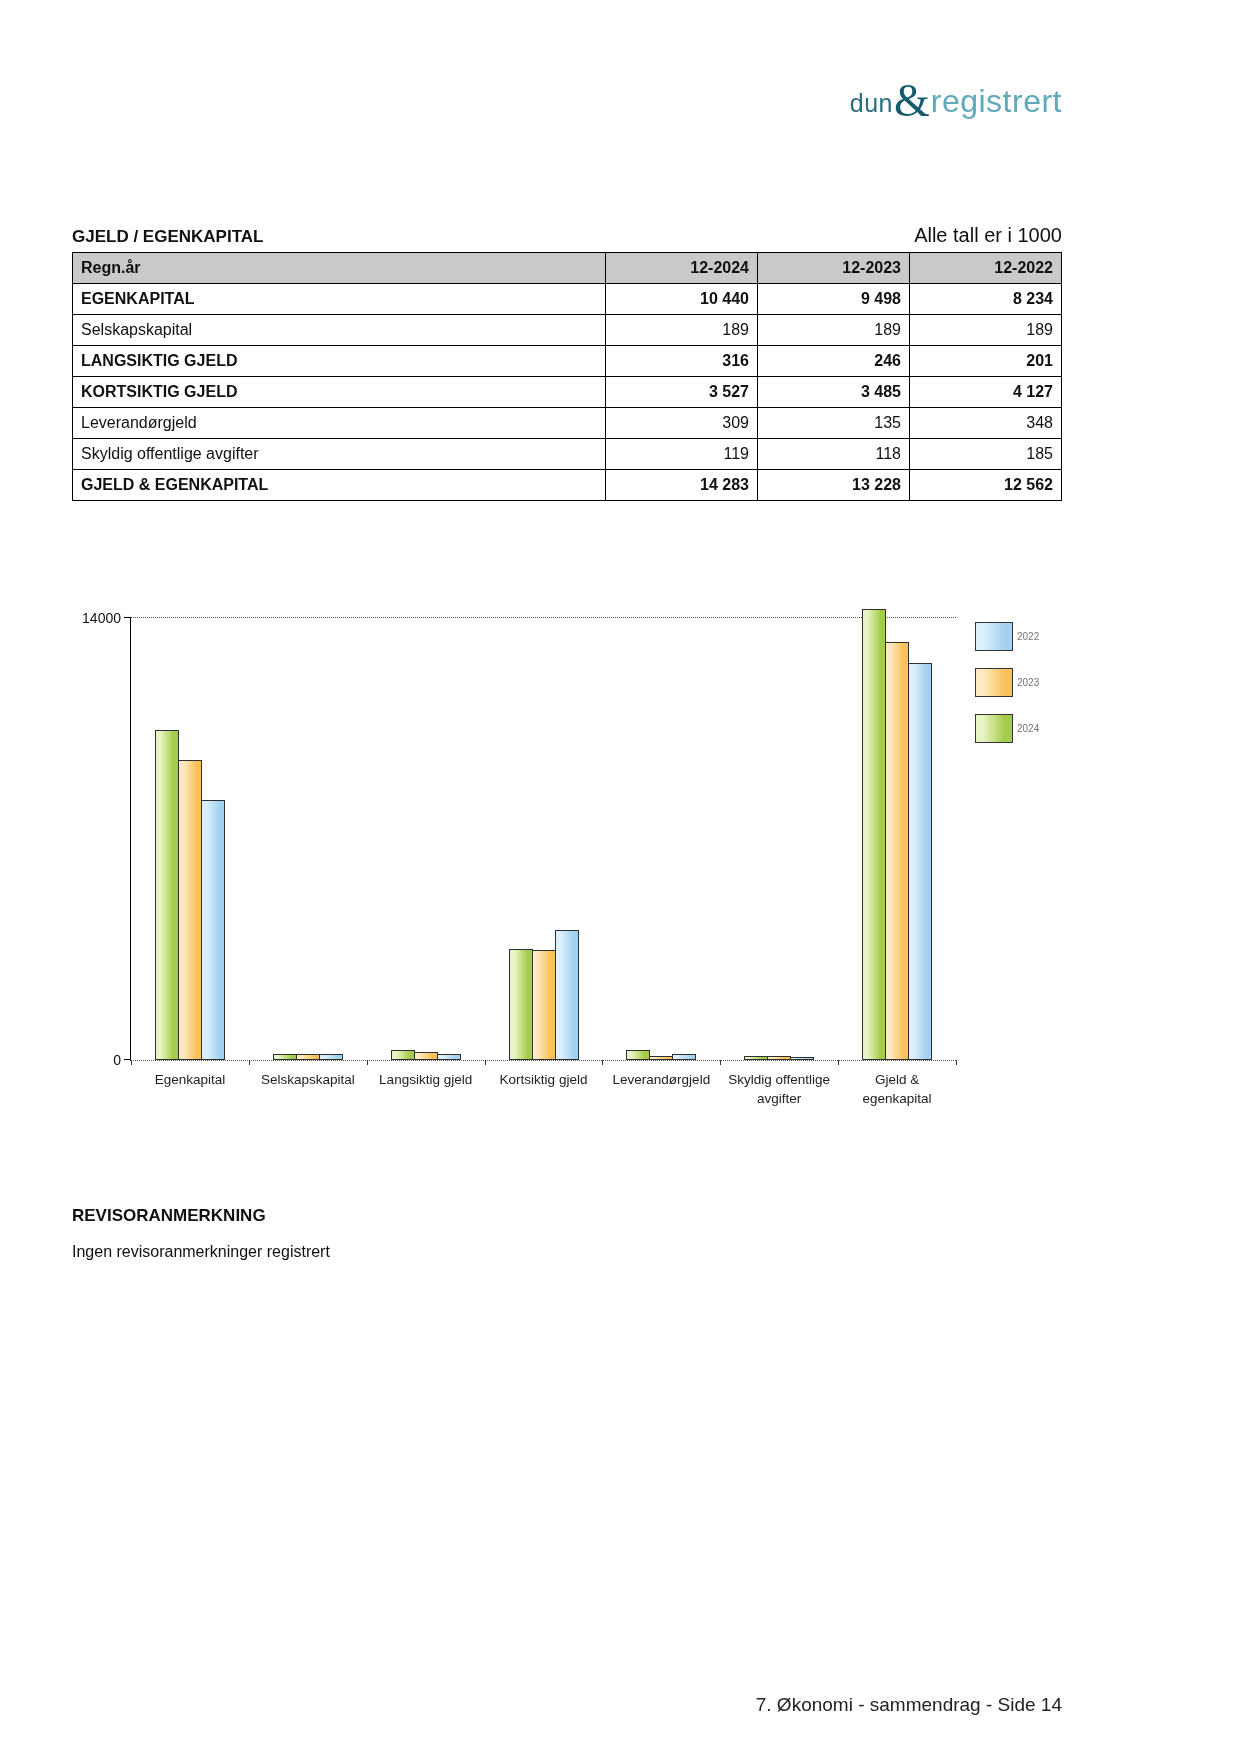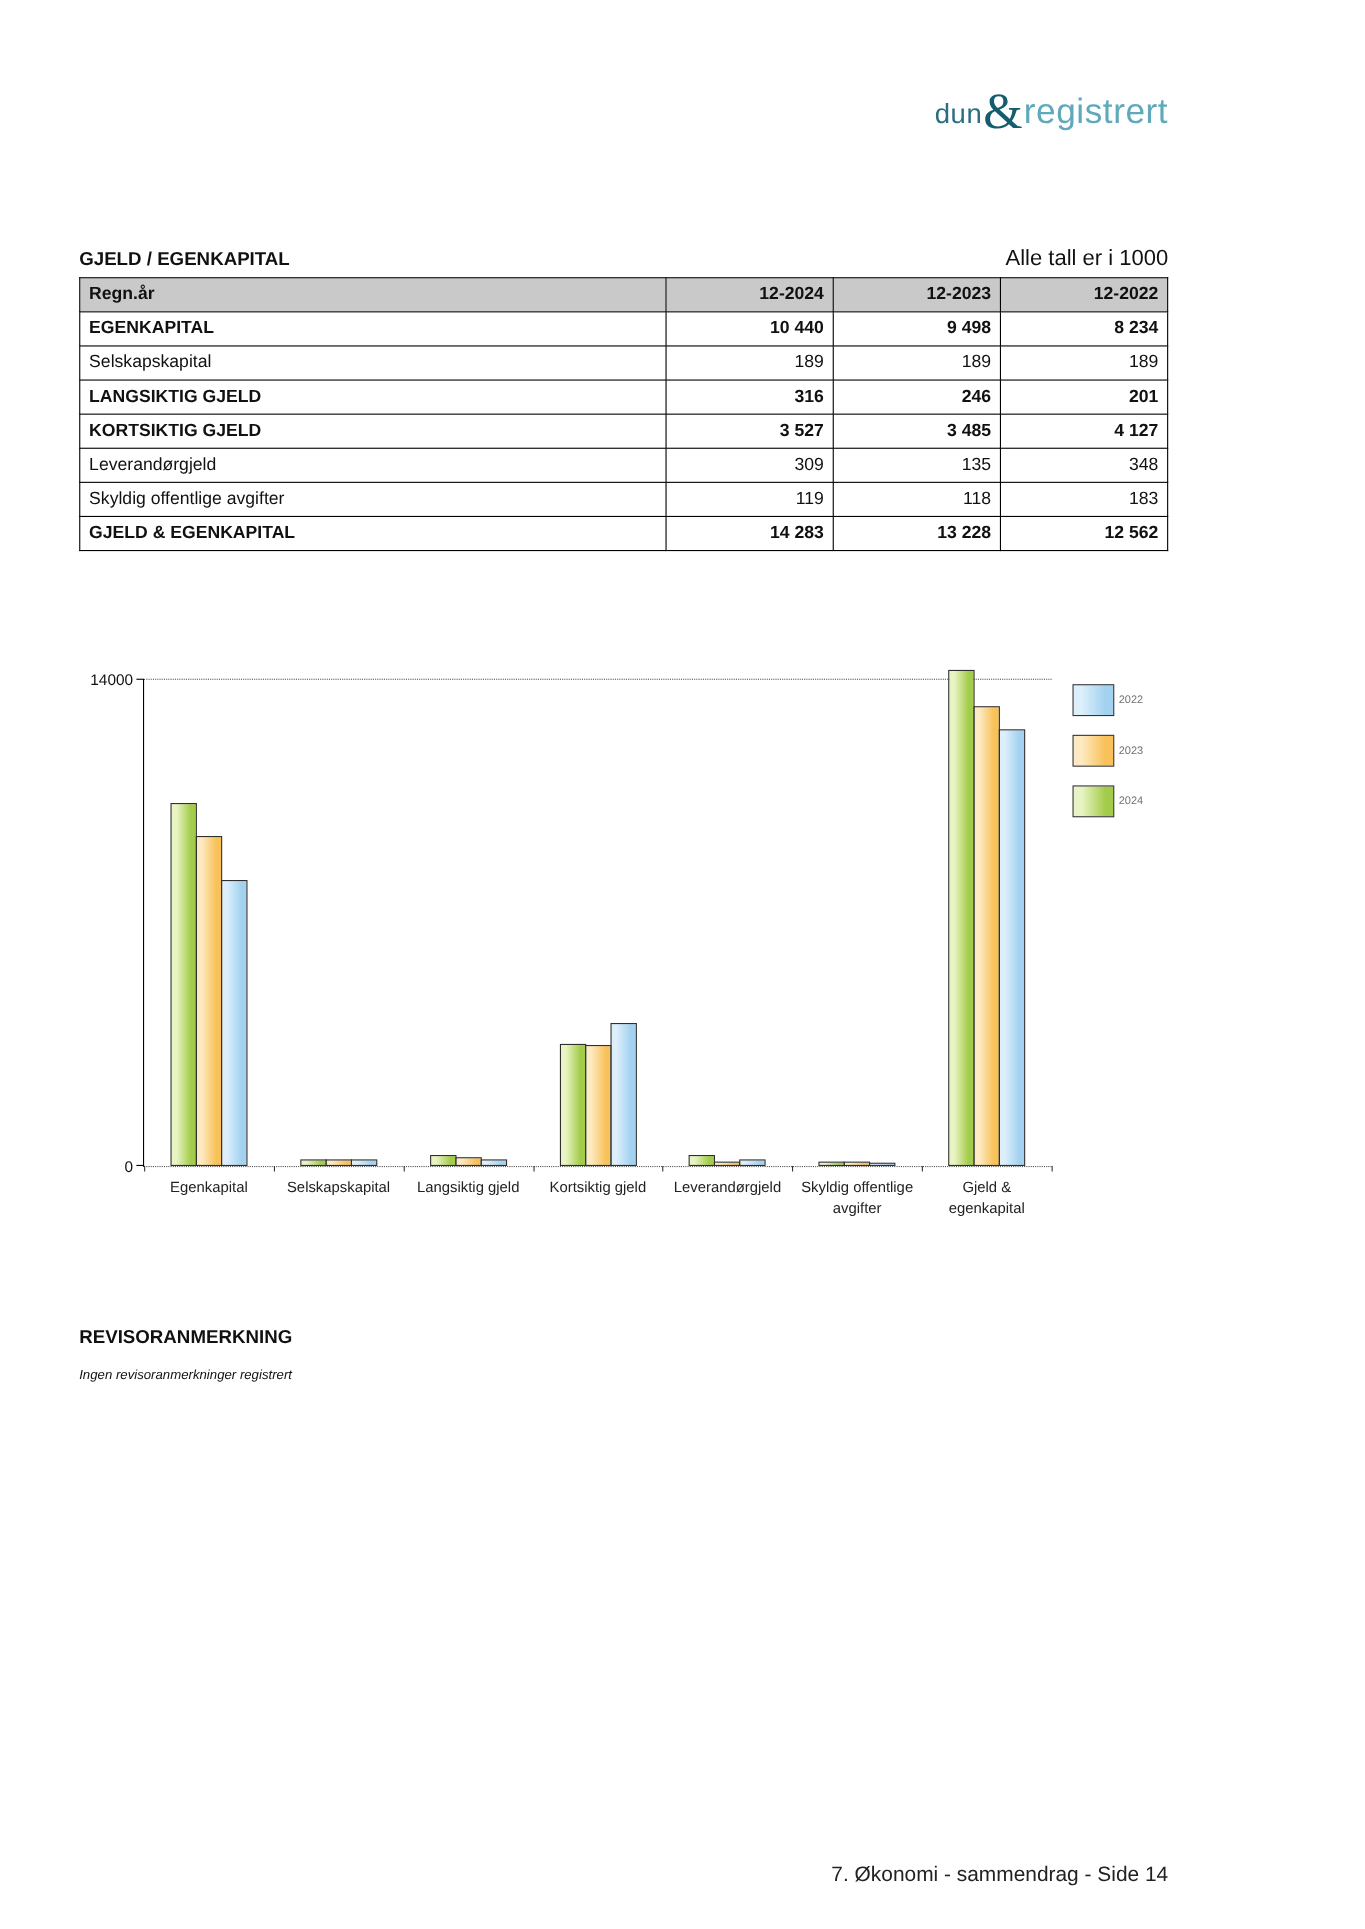--- a/index.html
+++ b/index.html
@@ -47,21 +47,21 @@
   .cat-labels{position:absolute;top:calc(100% + 11px);left:0;width:100%;display:flex;}
   .cat-label{flex:1;text-align:center;font-size:13.5px;line-height:1.4;color:#222;
              padding:0 8px;box-sizing:border-box;}
   .legend{position:absolute;left:845px;top:5px;}
   .legend-item{display:flex;align-items:center;margin-bottom:17px;}
   .legend-box{display:inline-block;width:38px;height:29px;border:1px solid #333;box-sizing:border-box;}
   .legend-label{margin-left:4px;font-size:10px;color:#737373;}
 
   
   .revisor-heading{position:absolute;top:1206px;left:72px;font-weight:bold;font-size:17px;}
-  .revisor-text{position:absolute;top:1243px;left:72px;font-size:12px;font-style:italic;}
+  .revisor-text{position:absolute;top:1243px;left:72px;font-size:16px;}
 
   
   .footer{position:absolute;top:1694px;right:179px;font-size:19px;color:#222;}
 </style>
 </head>
 <body>
 
 <div class="page">
 
   <div class="logo">
@@ -112,21 +112,21 @@
         <tr>
           <td>Leverandørgjeld</td>
           <td class="num">309</td>
           <td class="num">135</td>
           <td class="num">348</td>
         </tr>
         <tr>
           <td>Skyldig offentlige avgifter</td>
           <td class="num">119</td>
           <td class="num">118</td>
-          <td class="num">183</td>
+          <td class="num">185</td>
         </tr>
         <tr class="row-bold">
           <td>GJELD &amp; EGENKAPITAL</td>
           <td class="num">14 283</td>
           <td class="num">13 228</td>
           <td class="num">12 562</td>
         </tr>
       </tbody>
   </table>
 

